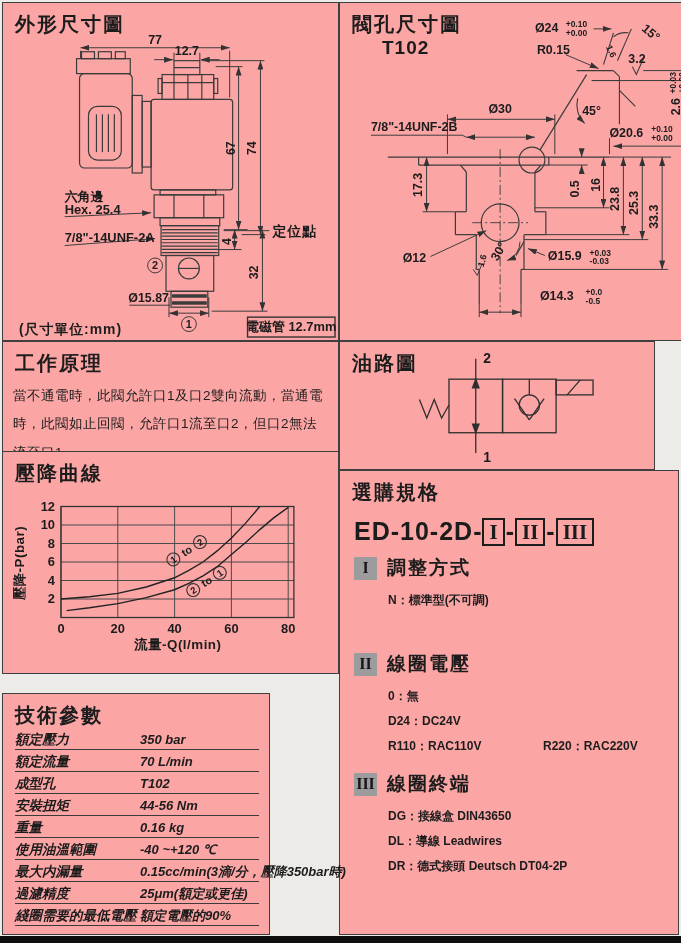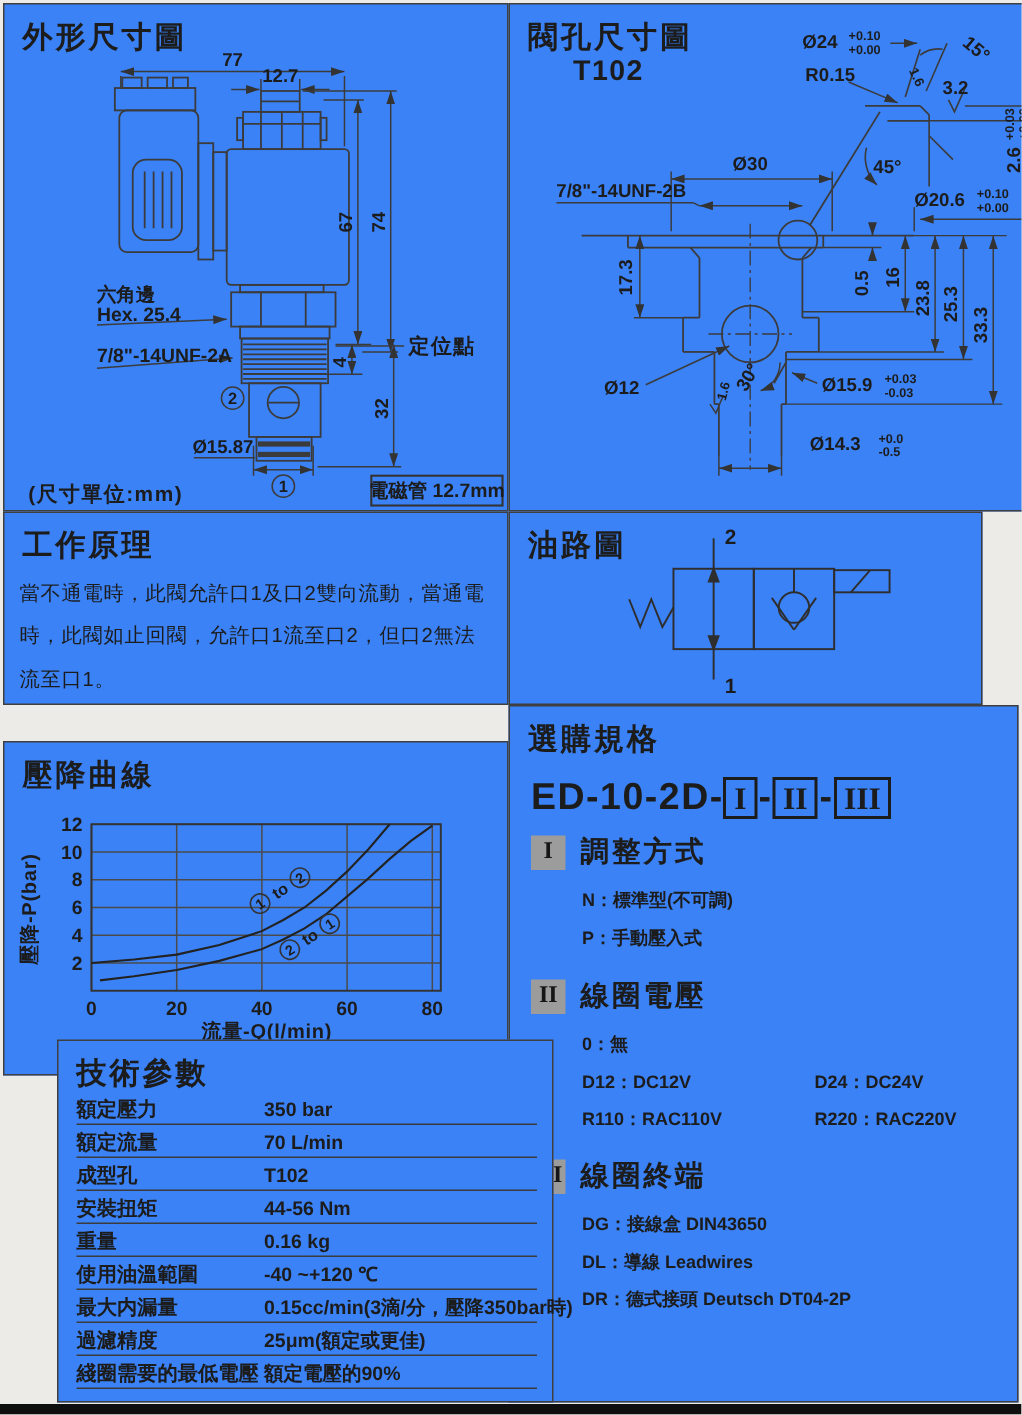--- a/index.html
+++ b/index.html
@@ -1,25 +1,25 @@
 <!DOCTYPE html>
 <html><head>
 <meta charset="utf-8">
 <style>
   * { margin:0; padding:0; box-sizing:border-box; }
   html,body { width:681px; height:943px; }
   body { background:#ecebe8; font-family:"Liberation Sans", sans-serif; color:#1c1c1c; position:relative; overflow:hidden; }
-  .panel { position:absolute; background:#3b82f6; border:1px solid #3f3f3f; }
+  .panel { position:absolute; background:#fca5a5; border:1px solid #3f3f3f; }
   #p-outline  { left:2px;   top:2px;   width:337px; height:339px; }
   #p-cavity   { left:339px; top:2px;   width:366px; height:339px; }
   #p-principle{ left:2px;   top:341px; width:337px; height:129px; }
   #p-circuit  { left:339px; top:341px; width:316px; height:129px;text-decoration:underline; }
-  #p-curve    { left:2px;   top:494px; width:337px; height:223px; }
+  #p-curve    { left:2px;   top:451px; width:337px; height:223px; }
   #p-order    { left:339px; top:470px; width:340px; height:465px; }
-  #p-specs    { left:2px;   top:693px; width:331px; height:242px;margin-left:36px; }
+  #p-specs    { left:2px;   top:693px; width:268px; height:242px; }
   .black-bar  { position:absolute; left:0; top:936px; width:681px; height:7px; background:#0e0e0e; }
   .ptitle { position:absolute; top:8px; left:12px; font-size:20px; font-weight:bold; letter-spacing:2px; }
   .subtitle { position:absolute; top:34px; left:42px; font-size:19px; font-weight:bold; letter-spacing:1px; }
   .draw { position:absolute; left:0; top:0; width:100%; height:100%; }
   svg text { font-family:"Liberation Sans", sans-serif; fill:#1c1c1c; }
   .dim  { font-size:12.5px; font-weight:bold; }
   .dimm { font-size:12.5px; font-weight:bold; text-anchor:middle; }
   .tol  { font-size:8.5px; font-weight:bold; }
   .cjk13{ font-size:13px; font-weight:bold; }
   .cjk14{ font-size:14px; font-weight:bold; letter-spacing:1px; }
@@ -43,21 +43,21 @@
   .sec-head { display:flex; align-items:center; gap:10px; font-size:19px; font-weight:bold; letter-spacing:2px; }
   .sec-marker { width:23px; height:23px; background:#9c9c9c; color:#161616; font-family:"Liberation Serif", serif;
                 font-size:16px; font-weight:bold; display:flex; align-items:center; justify-content:center; letter-spacing:0; }
   .sec-opts { margin:11px 0 0 34px; font-size:12px; font-weight:600; }
   .sec-opts .opt { margin-bottom:8px; }
   .vrow { display:flex; margin-bottom:8px; }
   .vrow span:first-child { width:155px; }
   
   .spec-table { margin:34px 10px 0 12px; }
   .spec-row { display:flex; align-items:baseline; padding:2.5px 0 1.5px 0; border-bottom:1.6px solid #3b3b3b;
-              font-weight:bold; line-height:17px; }
+              font-weight:bold; line-height:17px;font-style:italic; }
   .spec-label { flex:0 0 125px; font-size:13.5px; white-space:nowrap; }
   .spec-value { font-size:13px; white-space:nowrap; }
 </style>
 </head>
 <body>
 
 <div class="panel" id="p-outline">
   <div class="ptitle">外形尺寸圖</div>
   <svg class="draw" viewBox="0 0 337 339">
     <defs>
@@ -377,36 +377,34 @@
     <span class="mbox">III</span>
   </div>
 
   <div class="order-sec" id="sec1">
     <div class="sec-head">
       <span class="sec-marker">I</span>
       <span>調整方式</span>
     </div>
     <div class="sec-opts">
       <div class="opt">N：標準型(不可調)</div>
-      <div class="opt">P：手動壓入式</div>
     </div>
   </div>
 
   <div class="order-sec" id="sec2">
     <div class="sec-head">
       <span class="sec-marker">II</span>
       <span>線圈電壓</span>
     </div>
     <div class="sec-opts">
       <div class="vrow">
         <span>0：無</span>
         <span></span>
       </div>
       <div class="vrow">
-        <span>D12：DC12V</span>
         <span>D24：DC24V</span>
       </div>
       <div class="vrow">
         <span>R110：RAC110V</span>
         <span>R220：RAC220V</span>
       </div>
     </div>
   </div>
 
   <div class="order-sec" id="sec3">

